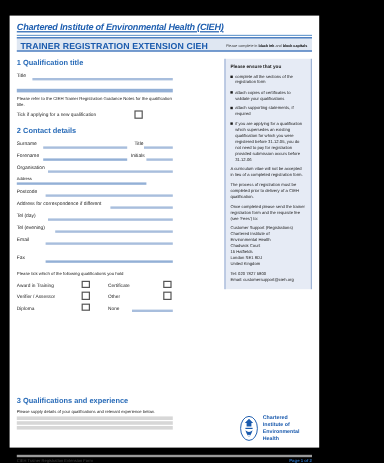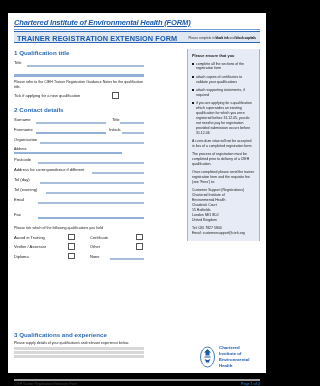--- a/index.html
+++ b/index.html
@@ -216,25 +216,25 @@
     position: absolute; right: 6px; top: 369px;
     font-size: 3.6px; font-weight: bold; color: #2a6cb8;
   }
 </style>
 </head>
 <body>
 
 <div class="page">
   <div class="sheet">
 
-    <div class="doc-title">Chartered Institute of Environmental Health (FORM)</div>
+    <div class="doc-title">Chartered Institute of Environmental Health (CIEH)</div>
     <div class="title-rule"></div>
 
     <div class="header-band">
-      <div class="form-title">TRAINER REGISTRATION EXTENSION FORM</div>
+      <div class="form-title">TRAINER REGISTRATION EXTENSION CIEH</div>
       <div class="hint">
         <span>Please complete in </span><b>black ink</b><span> and </span><b>block capitals</b>
       </div>
     </div>
 
     <div class="form-col">
 
       <div class="sec-head">
         <span class="num">1</span>
         <span>Qualification title</span>

